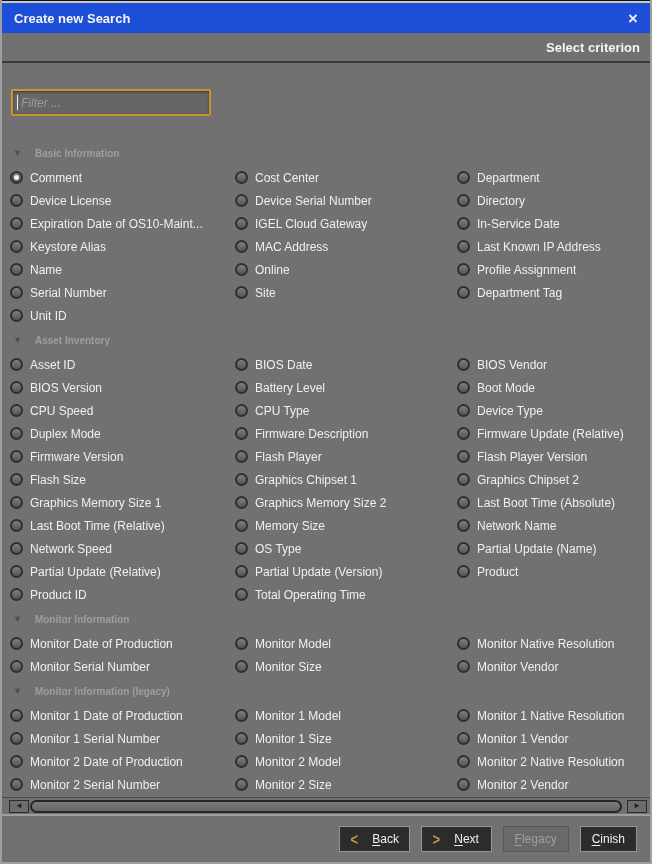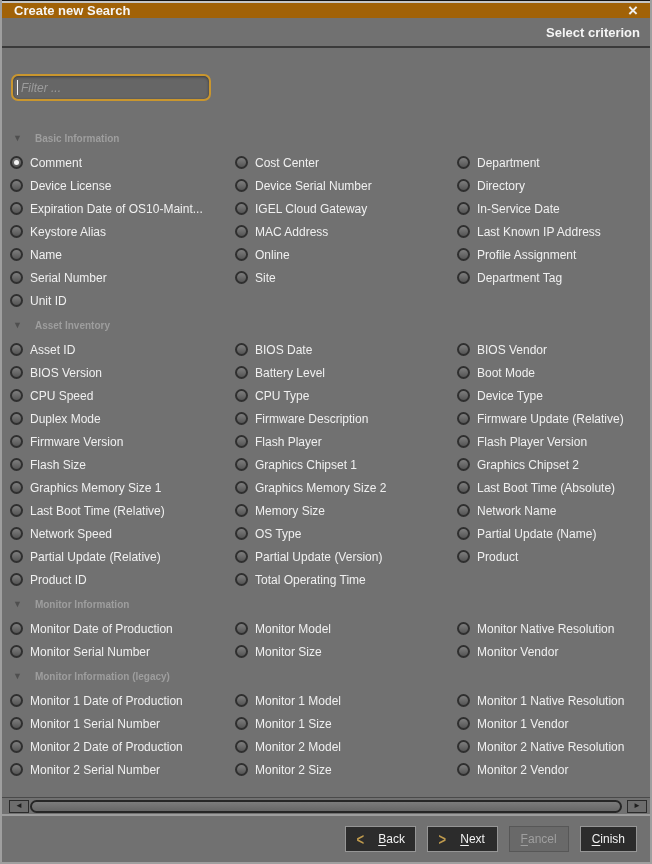--- a/index.html
+++ b/index.html
@@ -8,21 +8,21 @@
   .dialog{
     width:652px;height:864px;
     display:flex;flex-direction:column;
     background:#717171;
     border-left:2px solid #9f9f9f;border-right:2px solid #9f9f9f;border-bottom:2px solid #9f9f9f;
     position:relative;overflow:hidden;
   }
   .top-edge{height:3px;background:#c6c6c6;border-top:1px solid #141414;flex:none;}
 
   .titlebar{
-    height:15px;flex:none;background:#a16207;
+    height:30px;flex:none;background:#1d4ed8;
     display:flex;align-items:center;justify-content:space-between;
     padding:0 12px;
   }
   .titlebar .title{color:#f5f5f5;font-size:13px;font-weight:bold;}
   .close-x{color:#efefef;font-size:17px;font-weight:bold;cursor:pointer;line-height:1;}
 
   .subtitlebar{
     height:30px;flex:none;background:#717171;
     display:flex;align-items:center;padding:0 10px;
     border-bottom:2px solid #3a3a3a;
@@ -30,21 +30,21 @@
   }
   .subtitlebar .subtitle{color:#f5f5f5;font-size:13px;font-weight:bold;}
 
   .content{flex:1;overflow:hidden;}
 
   .filter-wrap{position:relative;width:200px;margin:26px 0 0 9px;}
   .filter-input{
     width:200px;height:27px;
     background:#666666;
     border:2px solid var(--focus-border,#c9962e);
-    border-radius:7px;
+    border-radius:2px;
     color:#e8e8e8;font-size:12px;padding:0 6px 0 8px;
     box-shadow:inset 0 1px 3px rgba(0,0,0,.45);
     outline:none;
   }
   .filter-input::placeholder{color:#9c9c9c;font-style:italic;opacity:1;}
   .caret{position:absolute;left:6px;top:6px;width:1px;height:15px;background:#f2f2f2;}
 
   .grid{
     display:grid;
     grid-template-columns:225px 222px auto;
@@ -573,19 +573,19 @@
   <div class="buttonbar">
     <button class="btn wide">
       <span class="chev">&lt;</span>
       <span class="btn-lbl"><u>B</u><span>ack</span></span>
     </button>
     <button class="btn wide">
       <span class="chev">&gt;</span>
       <span class="btn-lbl"><u>N</u><span>ext</span></span>
     </button>
     <button class="btn disabled" disabled="">
-      <span class="btn-lbl"><u>F</u><span>ancel</span></span>
+      <span class="btn-lbl"><u>F</u><span>legacy</span></span>
     </button>
     <button class="btn">
       <span class="btn-lbl"><u>C</u><span>inish</span></span>
     </button>
   </div>
 </div>
 
 </body></html>

